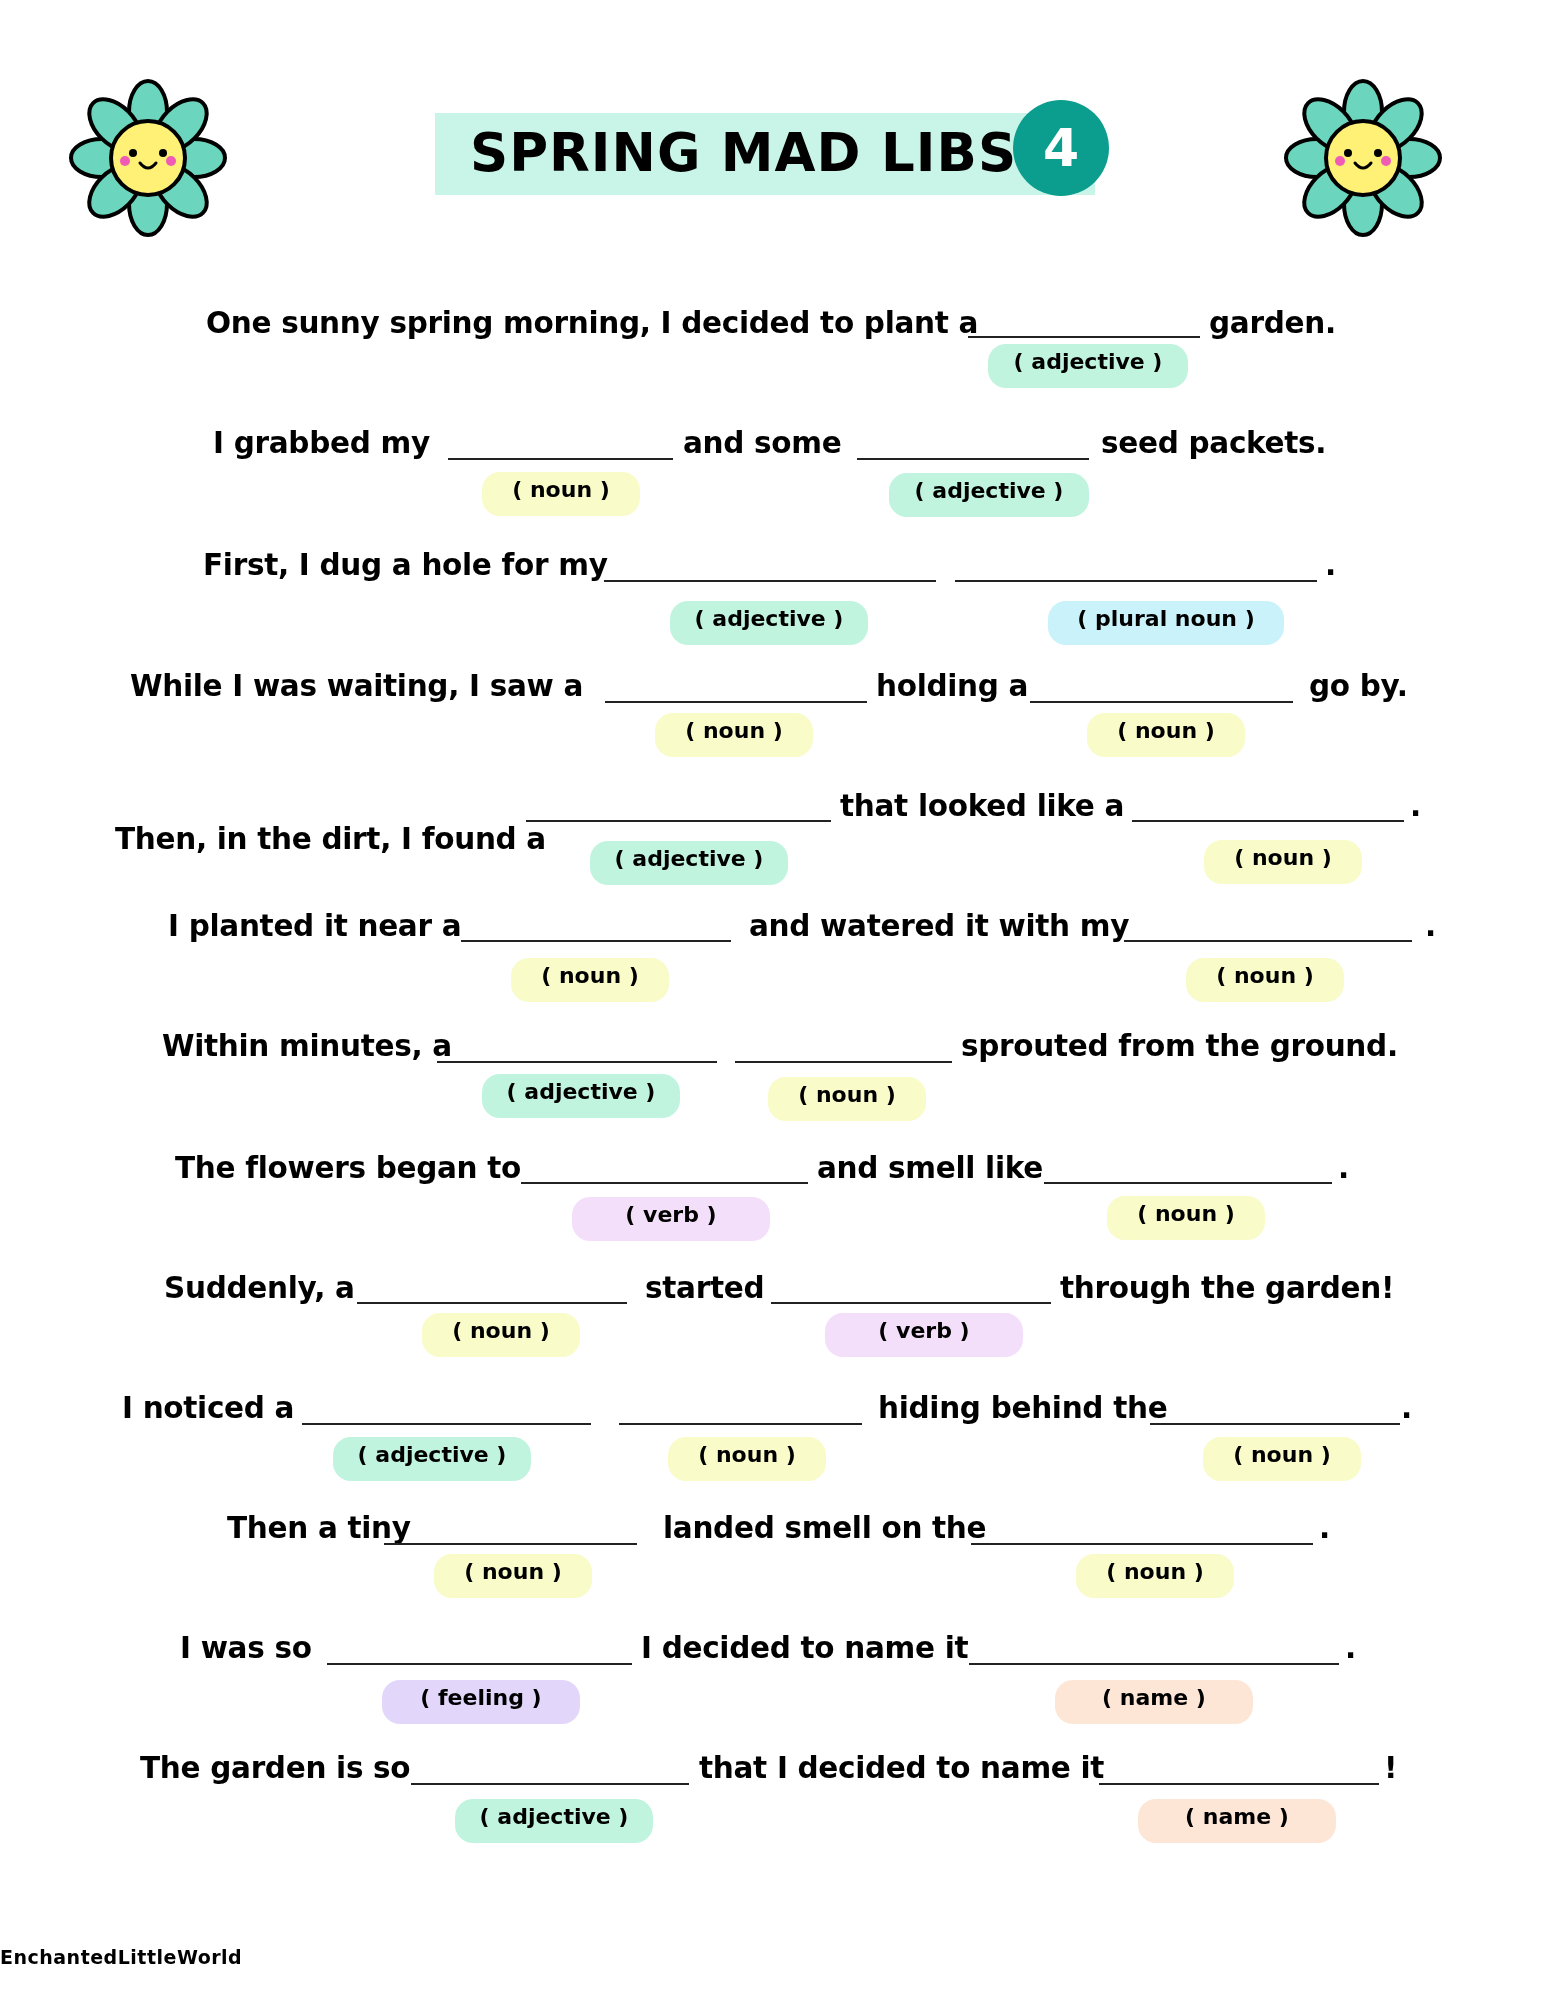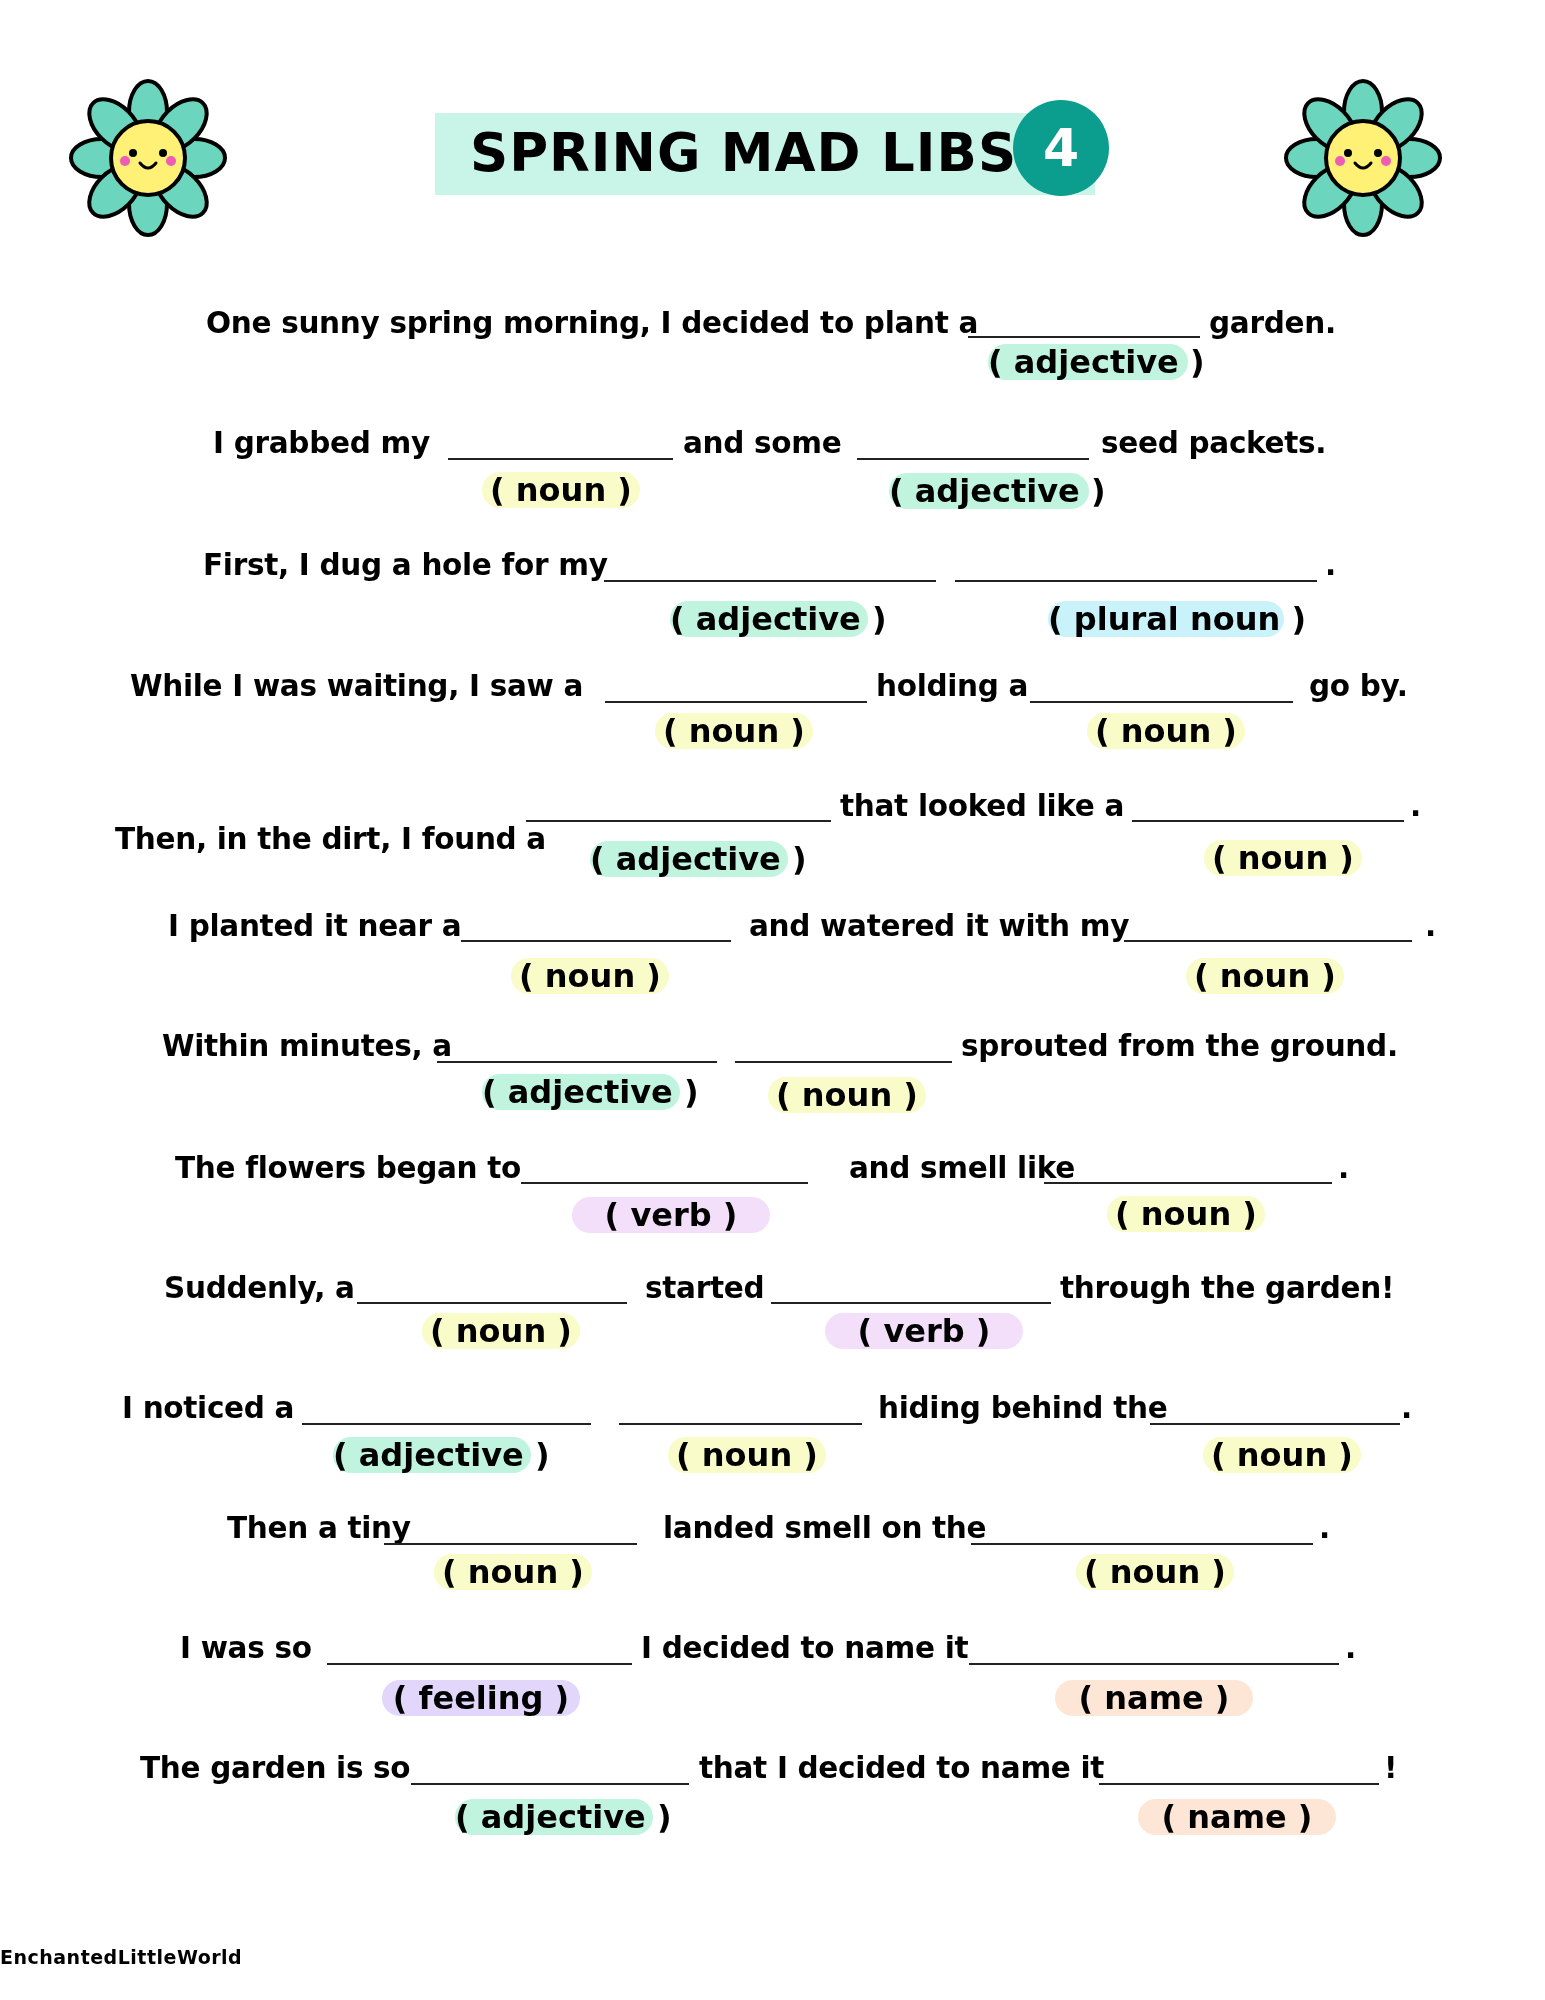--- a/index.html
+++ b/index.html
@@ -3,21 +3,21 @@
 <meta charset="utf-8">
 <style>
   html,body{margin:0;padding:0;background:#ffffff;}
   body{width:1545px;height:2000px;position:relative;overflow:hidden;font-family:"DejaVu Sans","Liberation Sans",sans-serif;color:#000;}
   .title-band{position:absolute;left:435px;top:113px;width:660px;height:82px;background:#c9f5e9;}
   .title-text{position:absolute;left:470px;top:112px;height:82px;line-height:82px;font-size:53px;font-weight:bold;letter-spacing:1px;color:#000;white-space:nowrap;}
   .title-badge{position:absolute;left:1013px;top:100px;width:96px;height:96px;border-radius:50%;background:#0b9e8e;color:#fff;font-size:52px;line-height:96px;text-align:center;font-weight:bold;}
   .flower{position:absolute;width:166px;height:166px;}
   .seg{position:absolute;font-size:29.5px;font-weight:bold;white-space:nowrap;line-height:36px;height:36px;letter-spacing:-0.3px;}
   .blank{position:absolute;height:0;border-bottom:2.6px solid #222;}
-  .pill{position:absolute;height:36px;border-radius:18px;font-size:32px;font-weight:bold;line-height:36px;text-align:center;white-space:nowrap;}
+  .pill{position:absolute;height:44px;border-radius:18px;font-size:22px;font-weight:bold;line-height:36px;text-align:center;white-space:nowrap;}
   .footer{position:absolute;left:0;width:1545px;top:1946px;text-align:left;font-size:19px;font-weight:bold;letter-spacing:0.5px;}
 </style>
 </head>
 <body>
 
 <svg class="flower" style="left:65px;top:75px;" viewBox="0 0 166 166">
   <g stroke="#000" stroke-width="4" fill="#6bd5bd">
     <ellipse cx="83" cy="37" rx="19" ry="31"></ellipse>
     <ellipse cx="83" cy="129" rx="19" ry="31"></ellipse>
     <ellipse cx="37" cy="83" rx="31" ry="19"></ellipse>
@@ -119,21 +119,21 @@
   <div class="blank" style="left:437px;top:1061px;width:280px;"></div>
   <div class="blank" style="left:735px;top:1061px;width:217px;"></div>
   <div class="seg" style="left:961px;top:1028px;">sprouted from the ground.</div>
   <div class="pill" style="left:482px;top:1074px;width:198px;background:#c1f4df;">( adjective )</div>
   <div class="pill" style="left:768px;top:1077px;width:158px;background:#f9fbc8;">( noun )</div>
 </div>
 
 <div>
   <div class="seg" style="left:175px;top:1150px;">The flowers began to</div>
   <div class="blank" style="left:521px;top:1182px;width:287px;"></div>
-  <div class="seg" style="left:817px;top:1150px;margin-left:32px;">and smell like</div>
+  <div class="seg" style="left:817px;top:1150px;">and smell like</div>
   <div class="blank" style="left:1044px;top:1182px;width:288px;"></div>
   <div class="seg" style="left:1338px;top:1150px;">.</div>
   <div class="pill" style="left:572px;top:1197px;width:198px;background:#f4dffb;">( verb )</div>
   <div class="pill" style="left:1107px;top:1196px;width:158px;background:#f9fbc8;">( noun )</div>
 </div>
 
 <div>
   <div class="seg" style="left:164px;top:1270px;">Suddenly, a</div>
   <div class="blank" style="left:357px;top:1302px;width:270px;"></div>
   <div class="seg" style="left:645px;top:1270px;">started</div>

